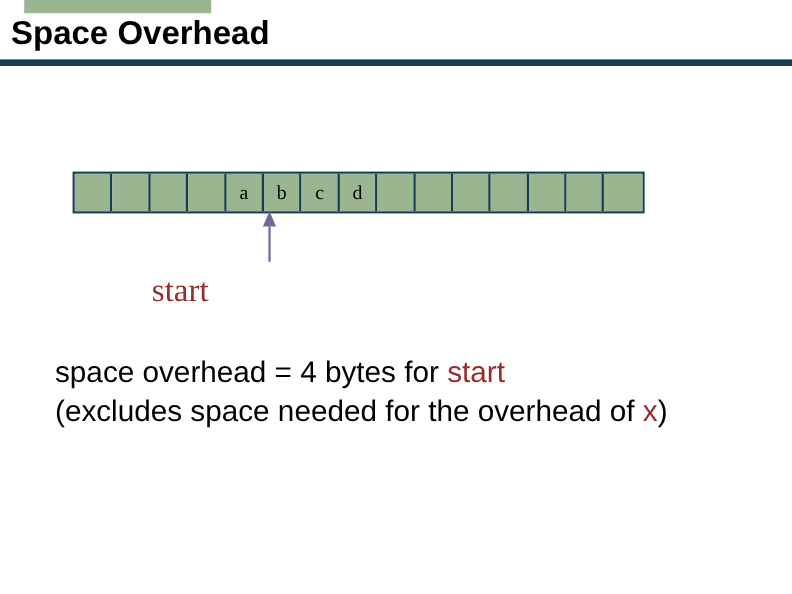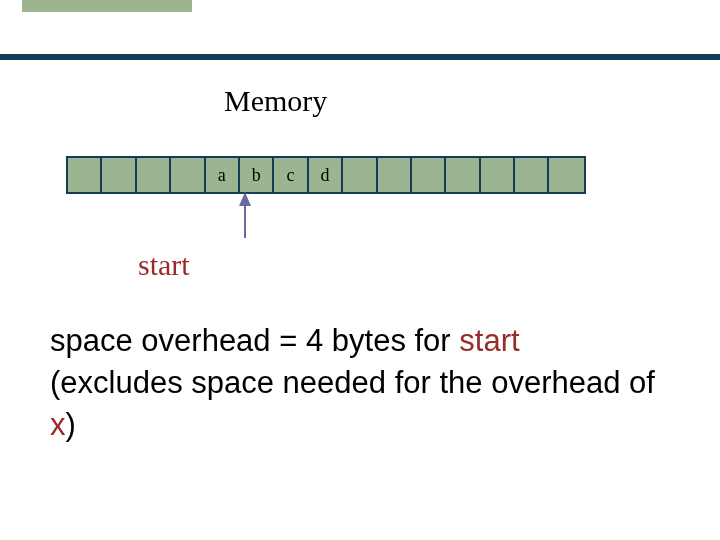--- a/index.html
+++ b/index.html
@@ -98,37 +98,37 @@
     top: 248px;
     font-family: "Times New Roman", Times, serif;
     font-size: 30px;
     color: #9a2b2b;
   }
   .bodytext {
     position: absolute;
     left: 50px;
     top: 320px;
     width: 620px;
-    font-size: 31px;
+    font-size: 27px;
     line-height: 1.35;
     color: #000;
   }
   .bodytext .hl-start { color: #9a2b2b; }
   .bodytext .hl-x { color: #9a2b2b; }
 </style>
 </head>
 <body>
 
 <div class="slide">
 
   <div class="top-accent"></div>
 
+  <div class="title-area">Space Overhead</div>
   <div class="title-rule"></div>
 
-  <div class="memory-label">Memory</div>
 
   <div class="mem-strip">
     <div class="mem-cell"></div>
     <div class="mem-cell"></div>
     <div class="mem-cell"></div>
     <div class="mem-cell"></div>
     <div class="mem-cell">a</div>
     <div class="mem-cell">b</div>
     <div class="mem-cell">c</div>
     <div class="mem-cell">d</div>

